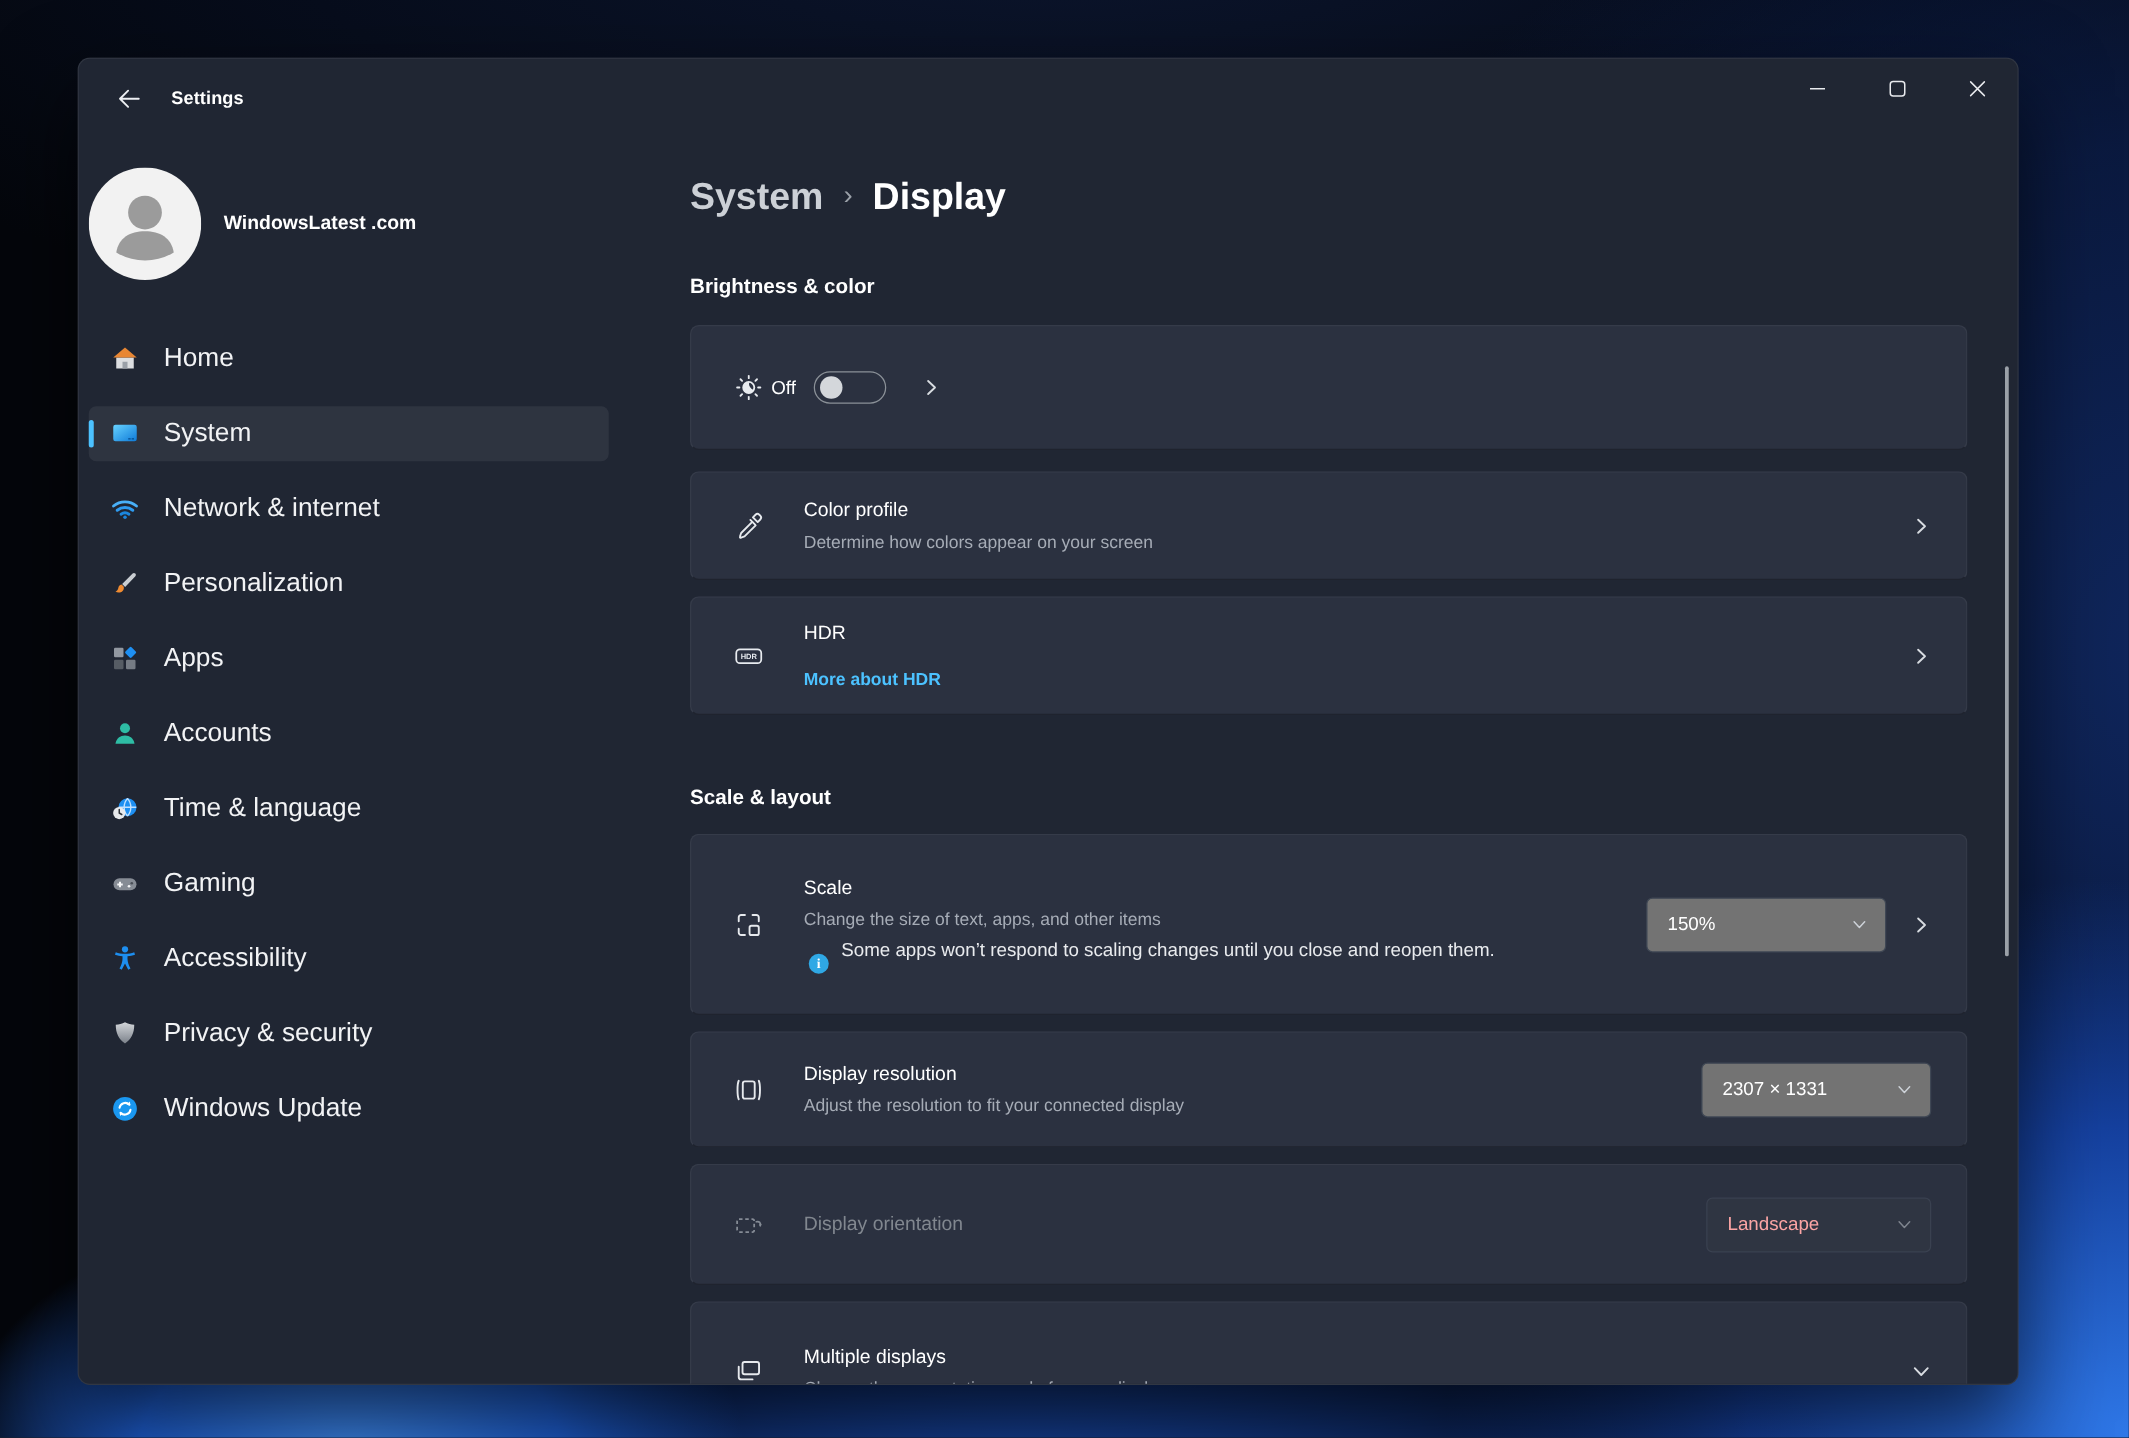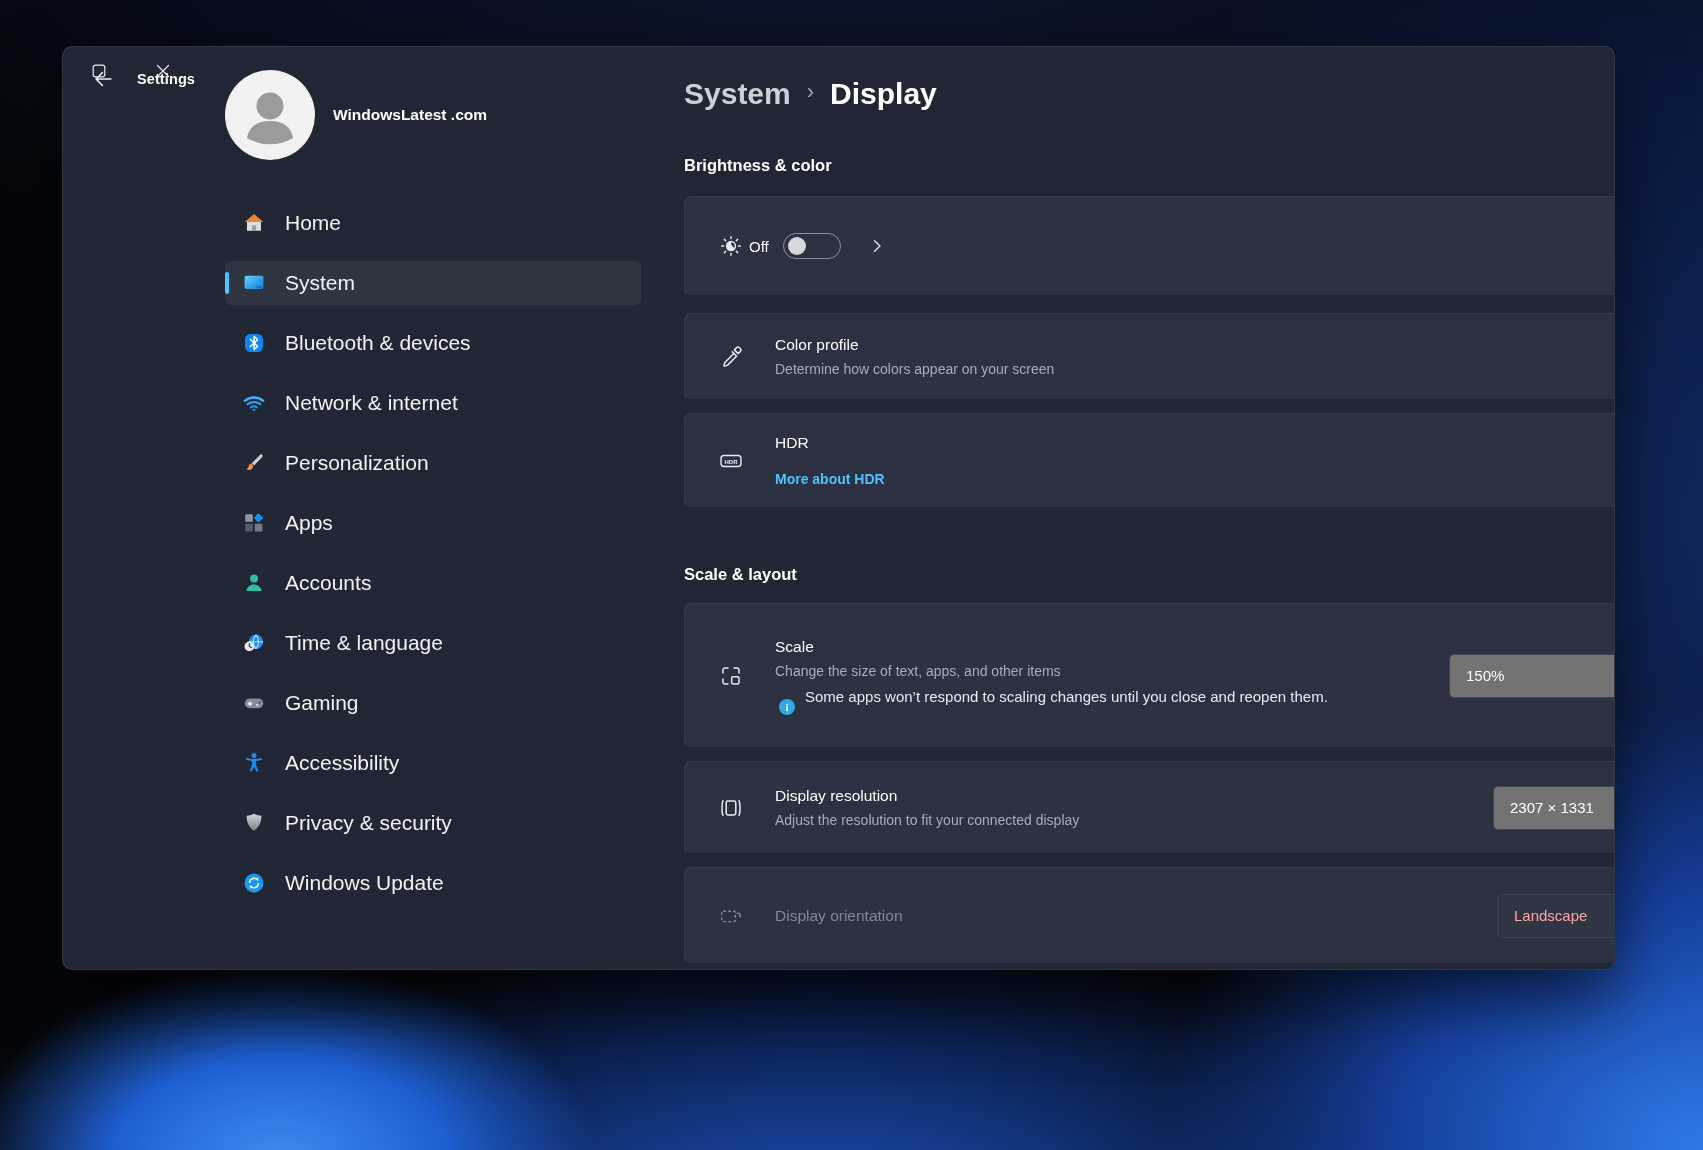--- a/index.html
+++ b/index.html
@@ -20,37 +20,37 @@
     background-image:
       radial-gradient(ellipse 420px 260px at 280px 1160px, #3f8bf0 0%, #1e5ed0 40%, rgba(16,50,140,0) 75%),
       radial-gradient(ellipse 900px 420px at 820px 1230px, #1c54c2 0%, rgba(18,60,150,.55) 45%, rgba(8,24,70,0) 75%),
       radial-gradient(ellipse 760px 620px at 1703px 1150px, #2f78e8 0%, #15409e 40%, rgba(10,30,80,0) 72%),
       radial-gradient(ellipse 1000px 900px at 1760px 520px, #10275e 0%, rgba(12,30,75,.8) 45%, rgba(6,14,36,0) 78%),
       radial-gradient(ellipse 1400px 500px at 850px -80px, #0d1730 0%, rgba(8,16,36,.6) 50%, rgba(4,8,18,0) 80%);
     position:relative;
     color:var(--txt);
   }
   .window{
-    position:absolute;left:62px;top:46px;width:1553px;height:924px;
+    position:absolute;left:62px;top:46px;width:1553px;height:1062px;
     background:var(--bg);
     border:1px solid rgba(255,255,255,.08);
     border-radius:10px;
     box-shadow:0 30px 70px rgba(0,0,0,.65);
     overflow:hidden;
-    display:flex;flex-direction:row;
+    display:flex;flex-direction:column;
   }
   
   .titlebar{height:64px;flex:0 0 64px;display:flex;align-items:center;position:relative;}
   .back-btn{width:36px;height:36px;margin-left:22px;border-radius:5px;display:flex;align-items:center;justify-content:center;cursor:pointer;}
   .app-title{margin-left:16px;font-size:14.5px;font-weight:700;letter-spacing:.1px;}
   .caption-buttons{position:absolute;top:0;right:0;height:48px;display:flex;}
   .cap-btn{width:64px;height:48px;display:flex;align-items:center;justify-content:center;}
   
   .body-row{flex:1;display:flex;min-height:0;}
-  .sidebar{width:444px;flex:0 0 444px;padding:0 0 0 30px;}
+  .sidebar{width:444px;flex:0 0 444px;padding:0 0 0 8px;}
   .user-row{display:flex;align-items:center;margin-top:23px;height:90px;}
   .avatar{width:90px;height:90px;flex:0 0 90px;}
   .user-name{margin-left:18px;font-size:15.5px;font-weight:700;}
   .search-box{margin-top:38px;width:416px;height:44px;background:#2a303c;border:1px solid #3b424e;border-bottom:1px solid #959aa2;border-radius:5px;display:flex;align-items:center;padding:0 14px 0 16px;}
   .search-input{flex:1;background:transparent;border:none;outline:none;color:#eceef2;font-size:15px;font-family:inherit;}
   .search-input::placeholder{color:#e4e7eb;opacity:1;}
   .nav{margin-top:41px;width:416px;}
   .nav-item{position:relative;height:44px;margin-bottom:16px;border-radius:6px;display:flex;align-items:center;padding-left:16px;cursor:pointer;}
   .nav-item.selected{background:rgba(255,255,255,.065);}
   .accent-pill{position:absolute;left:0;top:11px;width:4px;height:22px;border-radius:2px;background:var(--accent);}
@@ -172,29 +172,20 @@
                   </linearGradient>
                 </defs>
                 <rect x="2.6" y="4.8" width="18.8" height="13.2" rx="1.8" fill="url(#gmon)"></rect>
                 <rect x="14.6" y="15.4" width="1.9" height="1.3" fill="#0a5aa0"></rect>
                 <rect x="17.3" y="15.4" width="1.9" height="1.3" fill="#0a5aa0"></rect>
               </svg>
           </span>
           <span class="nav-label">System</span>
         </div>
 
-        <div class="nav-item">
-          <span class="nav-icon">
-            <svg width="24" height="24" viewBox="0 0 24 24">
-                <rect x="3" y="3" width="18" height="18" rx="5.5" fill="#0f86f2"></rect>
-                <path d="M8.4 8.4 15.6 15.3 12.1 18.6V5.4l3.5 3.3-7.2 6.9" fill="none" stroke="#fff" stroke-width="1.5" stroke-linecap="round" stroke-linejoin="round"></path>
-              </svg>
-          </span>
-          <span class="nav-label">Bluetooth &amp; devices</span>
-        </div>
 
         <div class="nav-item">
           <span class="nav-icon">
             <svg width="24" height="24" viewBox="0 0 24 24" fill="none" stroke-linecap="round">
                 <path d="M2.8 9.8a14.5 14.5 0 0 1 18.4 0" stroke="#49b0f8" stroke-width="2.3"></path>
                 <path d="M5.8 13.2a10 10 0 0 1 12.4 0" stroke="#2e9bf0" stroke-width="2.3"></path>
                 <path d="M8.8 16.4a5.5 5.5 0 0 1 6.4 0" stroke="#1b86dd" stroke-width="2.3"></path>
                 <circle cx="12" cy="18.8" r="1.4" fill="#1b86dd" stroke="none"></circle>
               </svg>
           </span>

